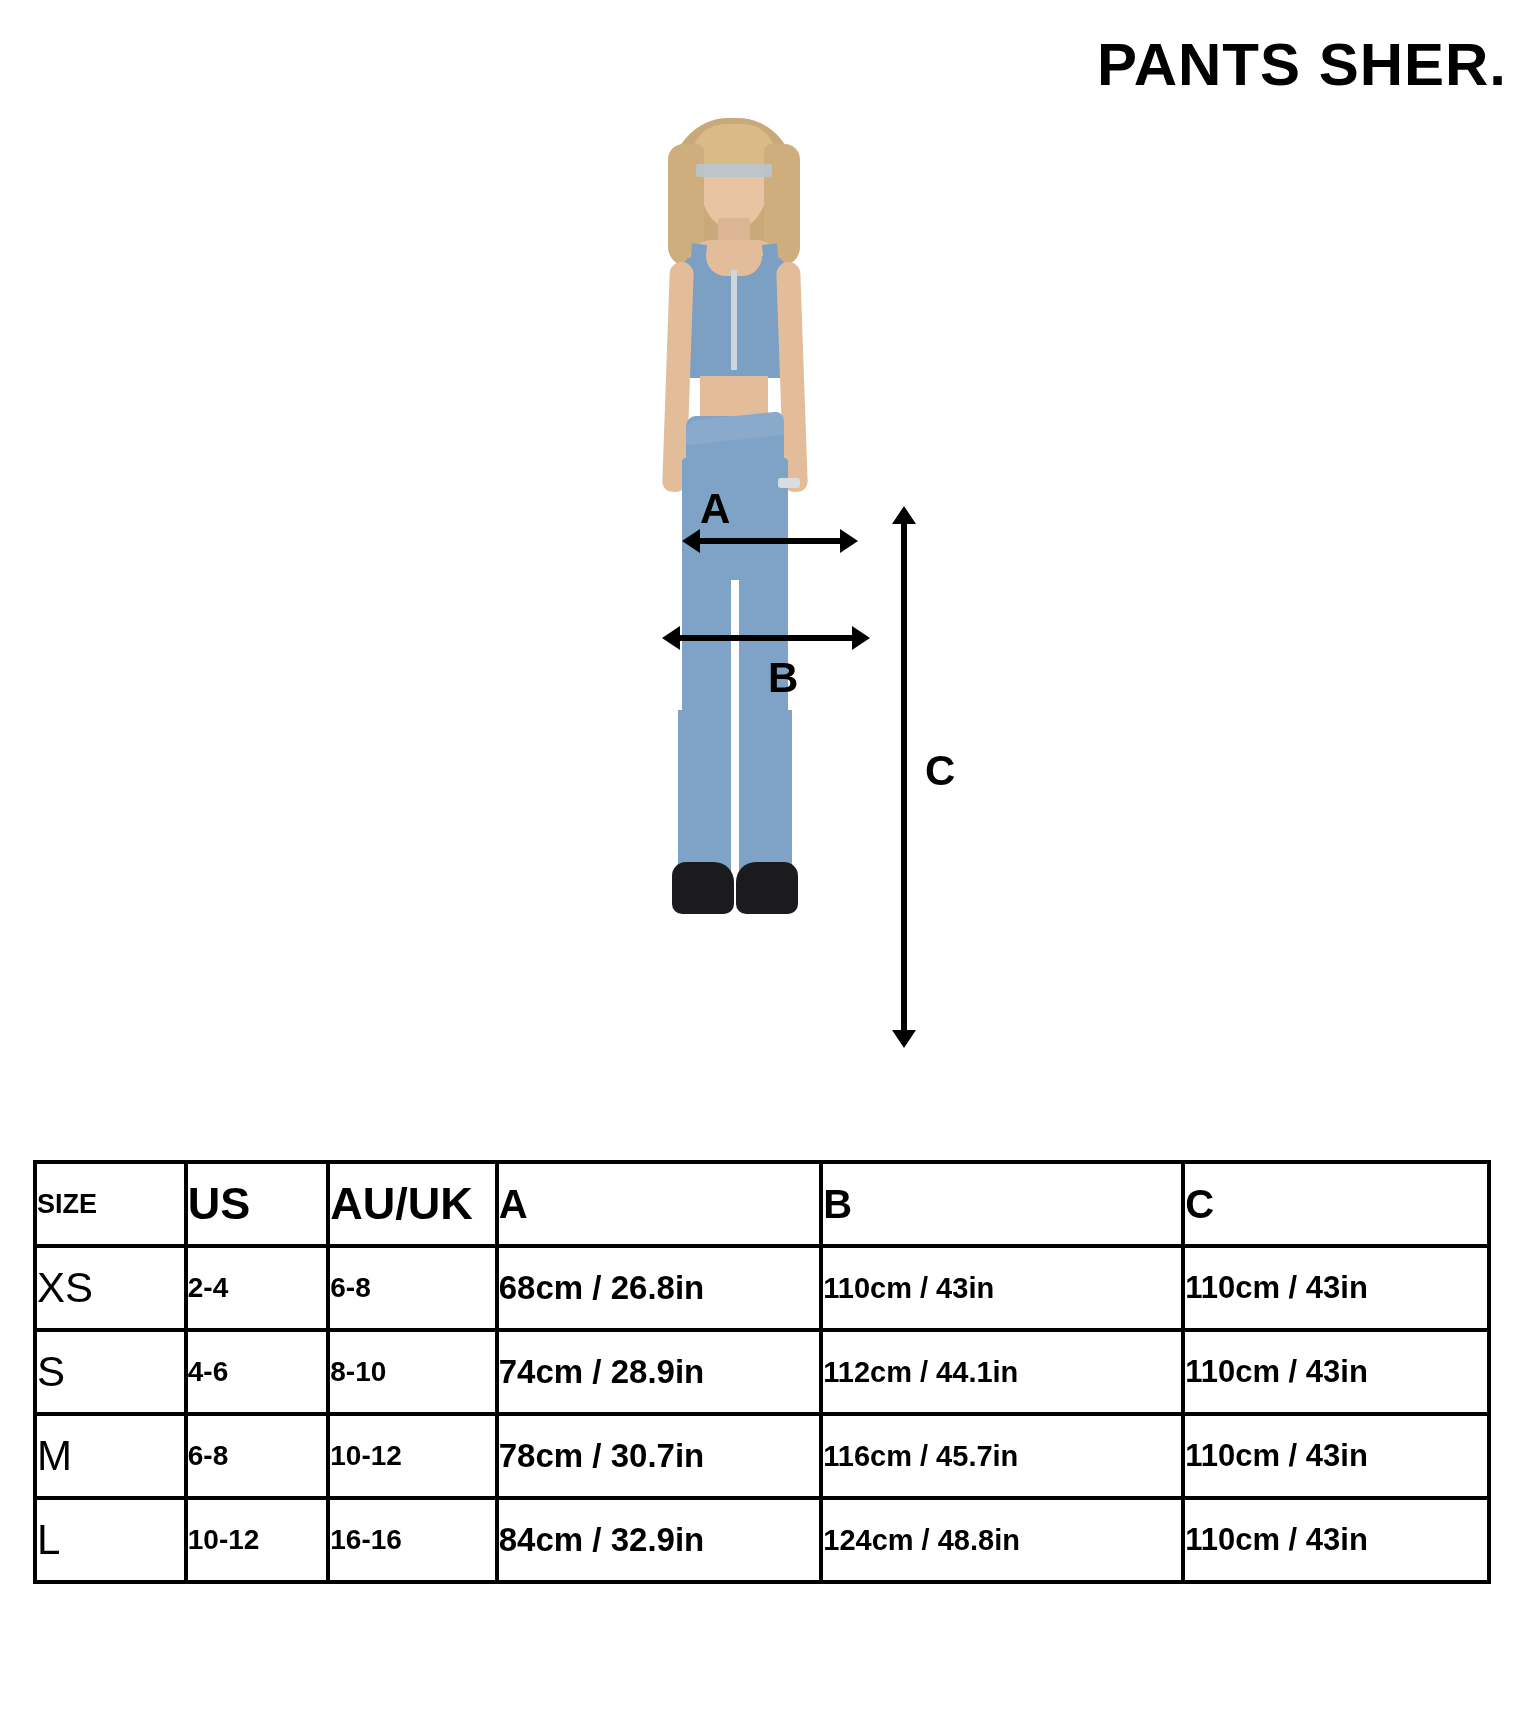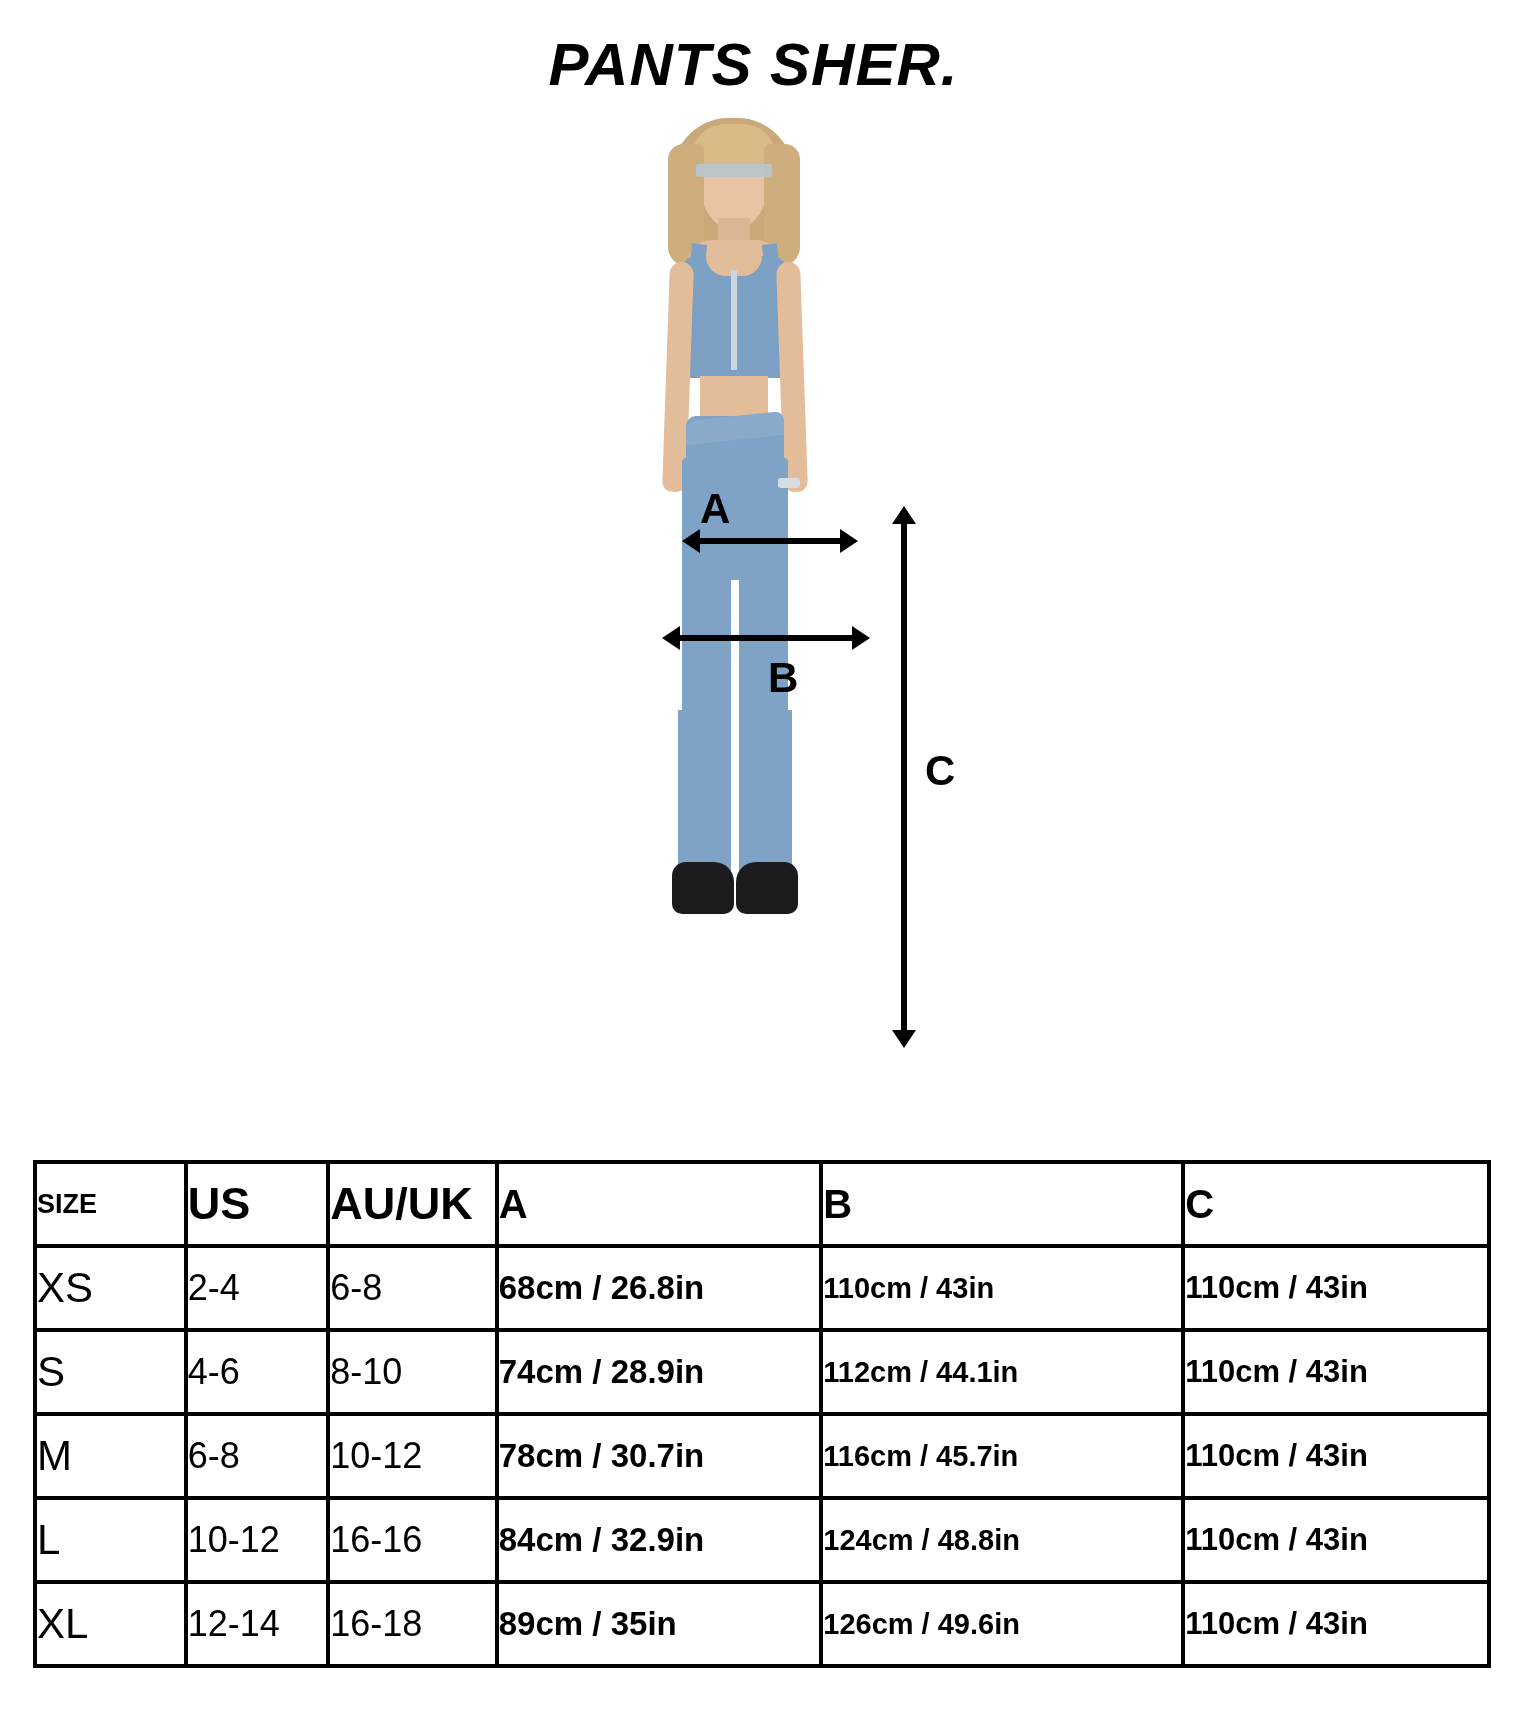--- a/index.html
+++ b/index.html
@@ -11,28 +11,27 @@
   body {
     width: 1523px;
     height: 1736px;
     font-family: "Liberation Sans", sans-serif;
     color: #000000;
     position: relative;
     overflow: hidden;
   }
 
   .page-title {
-    text-align: center;
+    text-align: right;
     font-size: 60px;
     font-weight: bold;
     letter-spacing: 1px;
     margin: 32px 16px 0 0;
     padding: 0;
     line-height: 1.1;
-    font-style: italic;
   }
 
   
   .figure-area {
     position: relative;
     width: 1523px;
     height: 930px;
     margin-top: 12px;
   }
 
@@ -297,21 +296,21 @@
   col.c-a     { width: 312px; }
   col.c-b     { width: 348px; }
   col.c-c     { width: 294px; }
 
   th.h-size   { font-size: 27px; font-weight: bold; }
   th.h-us,
   th.h-auuk   { font-size: 45px; font-weight: bold; }
   th.h-meas   { font-size: 40px; font-weight: bold; }
 
   td.size-cell   { font-size: 42px; font-weight: normal; }
-  td.num-cell    { font-size: 36px; font-weight: normal; }
+  td.num-cell    { font-size: 28px; font-weight: bold; }
   td.meas-a      { font-size: 33px; font-weight: bold; }
   td.meas-b      { font-size: 29px; font-weight: bold; }
   td.meas-c      { font-size: 31px; font-weight: bold; }
 </style>
 </head>
 <body>
 
 <h1 class="page-title">PANTS SHER.</h1>
 
 <div class="figure-area">
@@ -401,23 +400,15 @@
         <td class="meas-c">110cm / 43in</td>
       </tr>
       <tr>
         <td class="size-cell">L</td>
         <td class="num-cell">10-12</td>
         <td class="num-cell">16-16</td>
         <td class="meas-a">84cm / 32.9in</td>
         <td class="meas-b">124cm / 48.8in</td>
         <td class="meas-c">110cm / 43in</td>
       </tr>
-      <tr>
-        <td class="size-cell">XL</td>
-        <td class="num-cell">12-14</td>
-        <td class="num-cell">16-18</td>
-        <td class="meas-a">89cm / 35in</td>
-        <td class="meas-b">126cm / 49.6in</td>
-        <td class="meas-c">110cm / 43in</td>
-      </tr>
     </tbody>
   </table>
 </div>
 
 </body></html>

